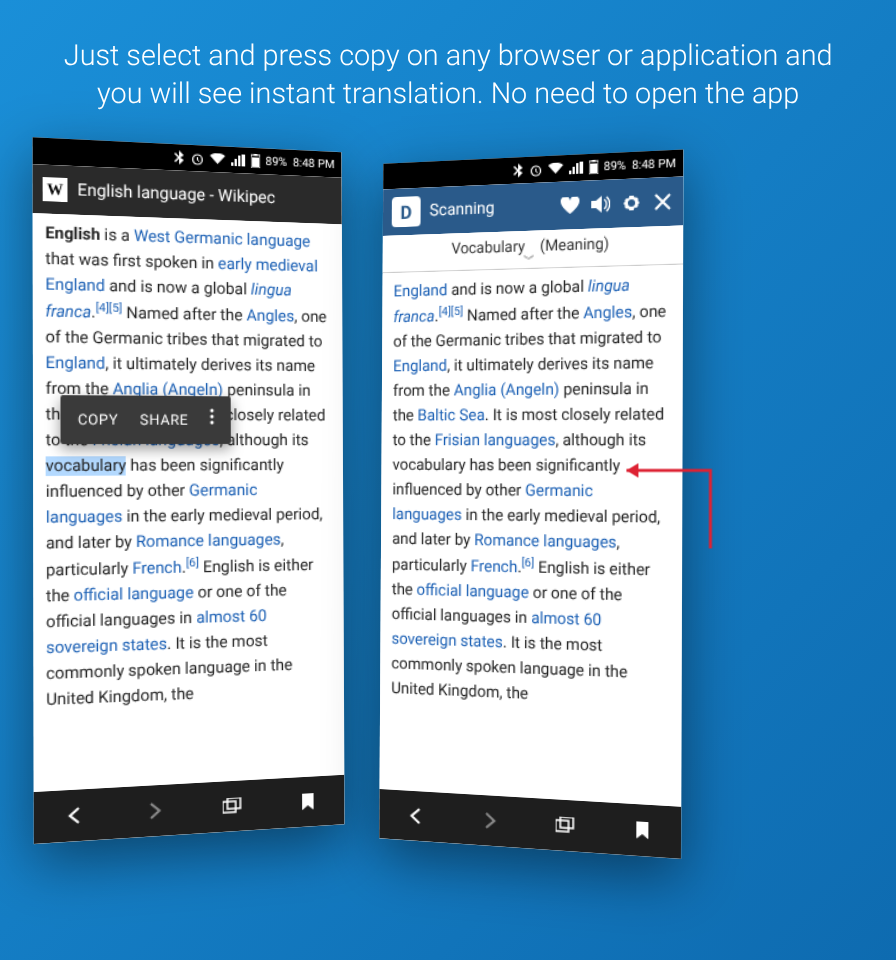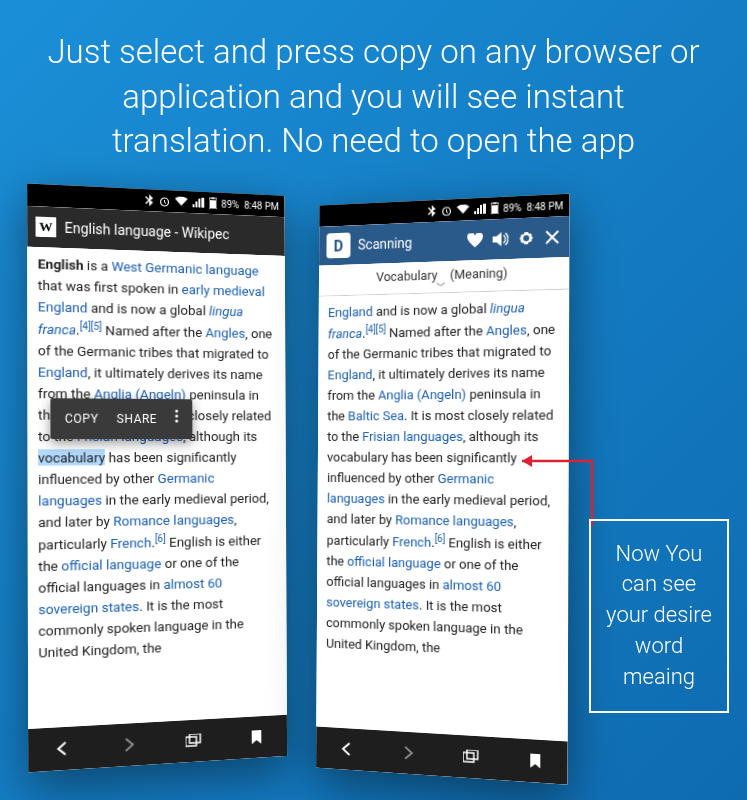--- a/index.html
+++ b/index.html
@@ -6,21 +6,21 @@
 body {
   width: 747px;
   height: 800px;
   background: linear-gradient(135deg, #1a8fd8 0%, #0e6bb0 100%);
   font-family: -apple-system, "Segoe UI", Roboto, sans-serif;
   overflow: hidden;
   position: relative;
 }
 .headline {
   color: #fff;
-  font-size: 33px;
+  font-size: 24px;
   font-weight: 300;
   text-align: center;
   padding: 30px 40px 25px;
   line-height: 1.35;
 }
 .phones {
   position: relative;
   height: 620px;
   perspective: 1600px;
   perspective-origin: 50% 40%;
@@ -325,15 +325,14 @@
             <path d="M1 0h10v14l-5-4-5 4z" fill="#fff"></path>
           </svg>
         </span>
     </div>
   </div>
 
   <svg class="arrow" viewBox="0 0 90 80">
     <path d="M85 75 V10 H15" fill="none" stroke="#d23" stroke-width="2.5"></path>
     <path d="M15 10 l10 -6 v12 z" fill="#d23"></path>
   </svg>
-  <div class="callout">Now You can see your desire word meaing</div>
 
 </div>
 
 </body></html>

